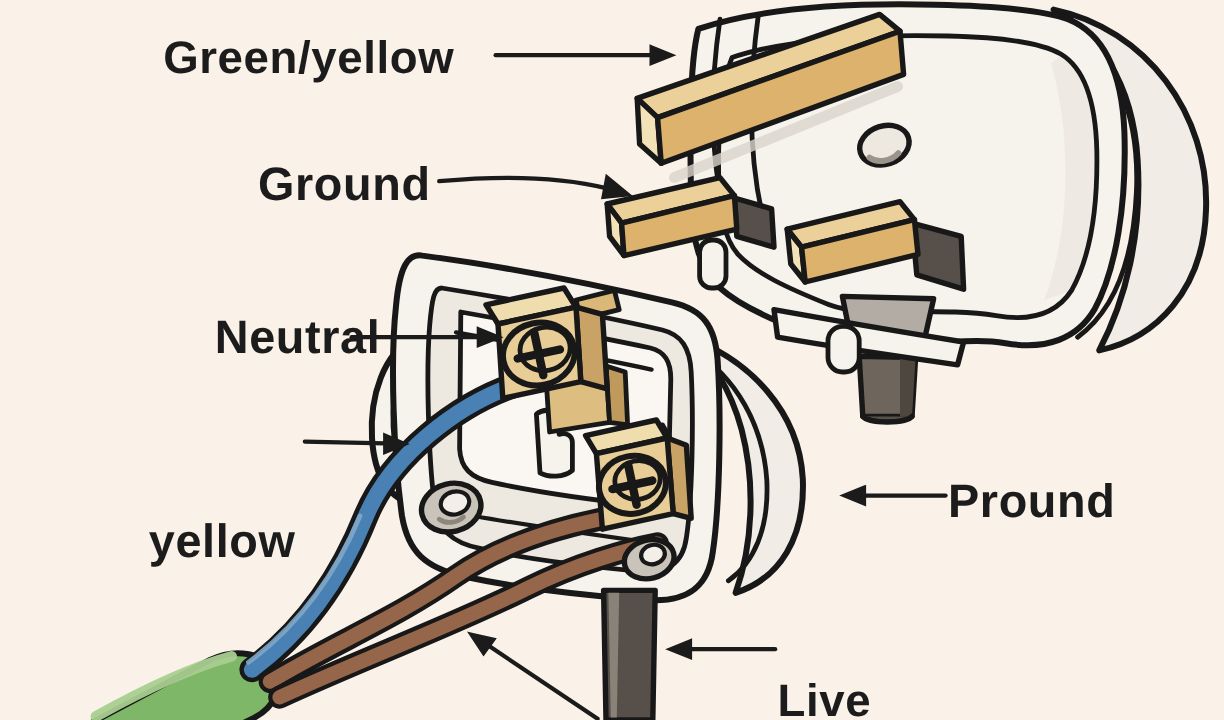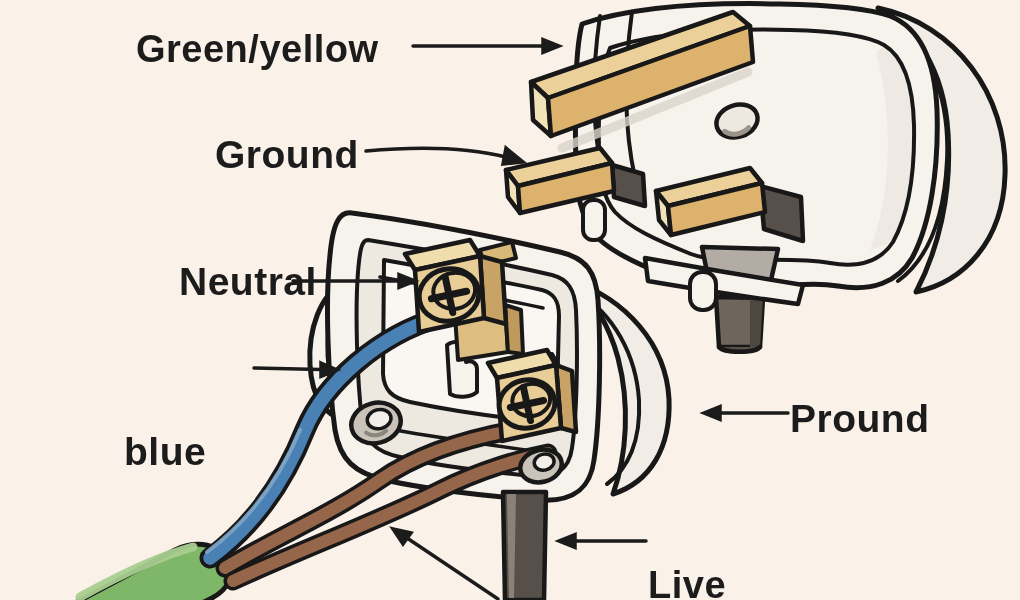--- a/index.html
+++ b/index.html
@@ -235,19 +235,19 @@
     </g>
   </svg>
 
   <div class="label lbl-38" style="left:136px;top:30px;">Green/yellow</div>
 
   <div class="label lbl-35" style="left:215px;top:135px;">Ground</div>
 
   <div class="label lbl-35" style="left:151px;top:262px;margin-left:28px;">Neutral</div>
 
 
-  <div class="label lbl-35" style="left:124px;top:432px;">blue</div>
+  <div class="label lbl-35" style="left:124px;top:432px;">yellow</div>
 
   <div class="label lbl-35" style="left:790px;top:399px;text-align:right;">Pround</div>
 
   <div class="label lbl-38" style="left:648px;top:526px;margin-top:40px;">Live</div>
 
 </div>
 
 </body></html>

